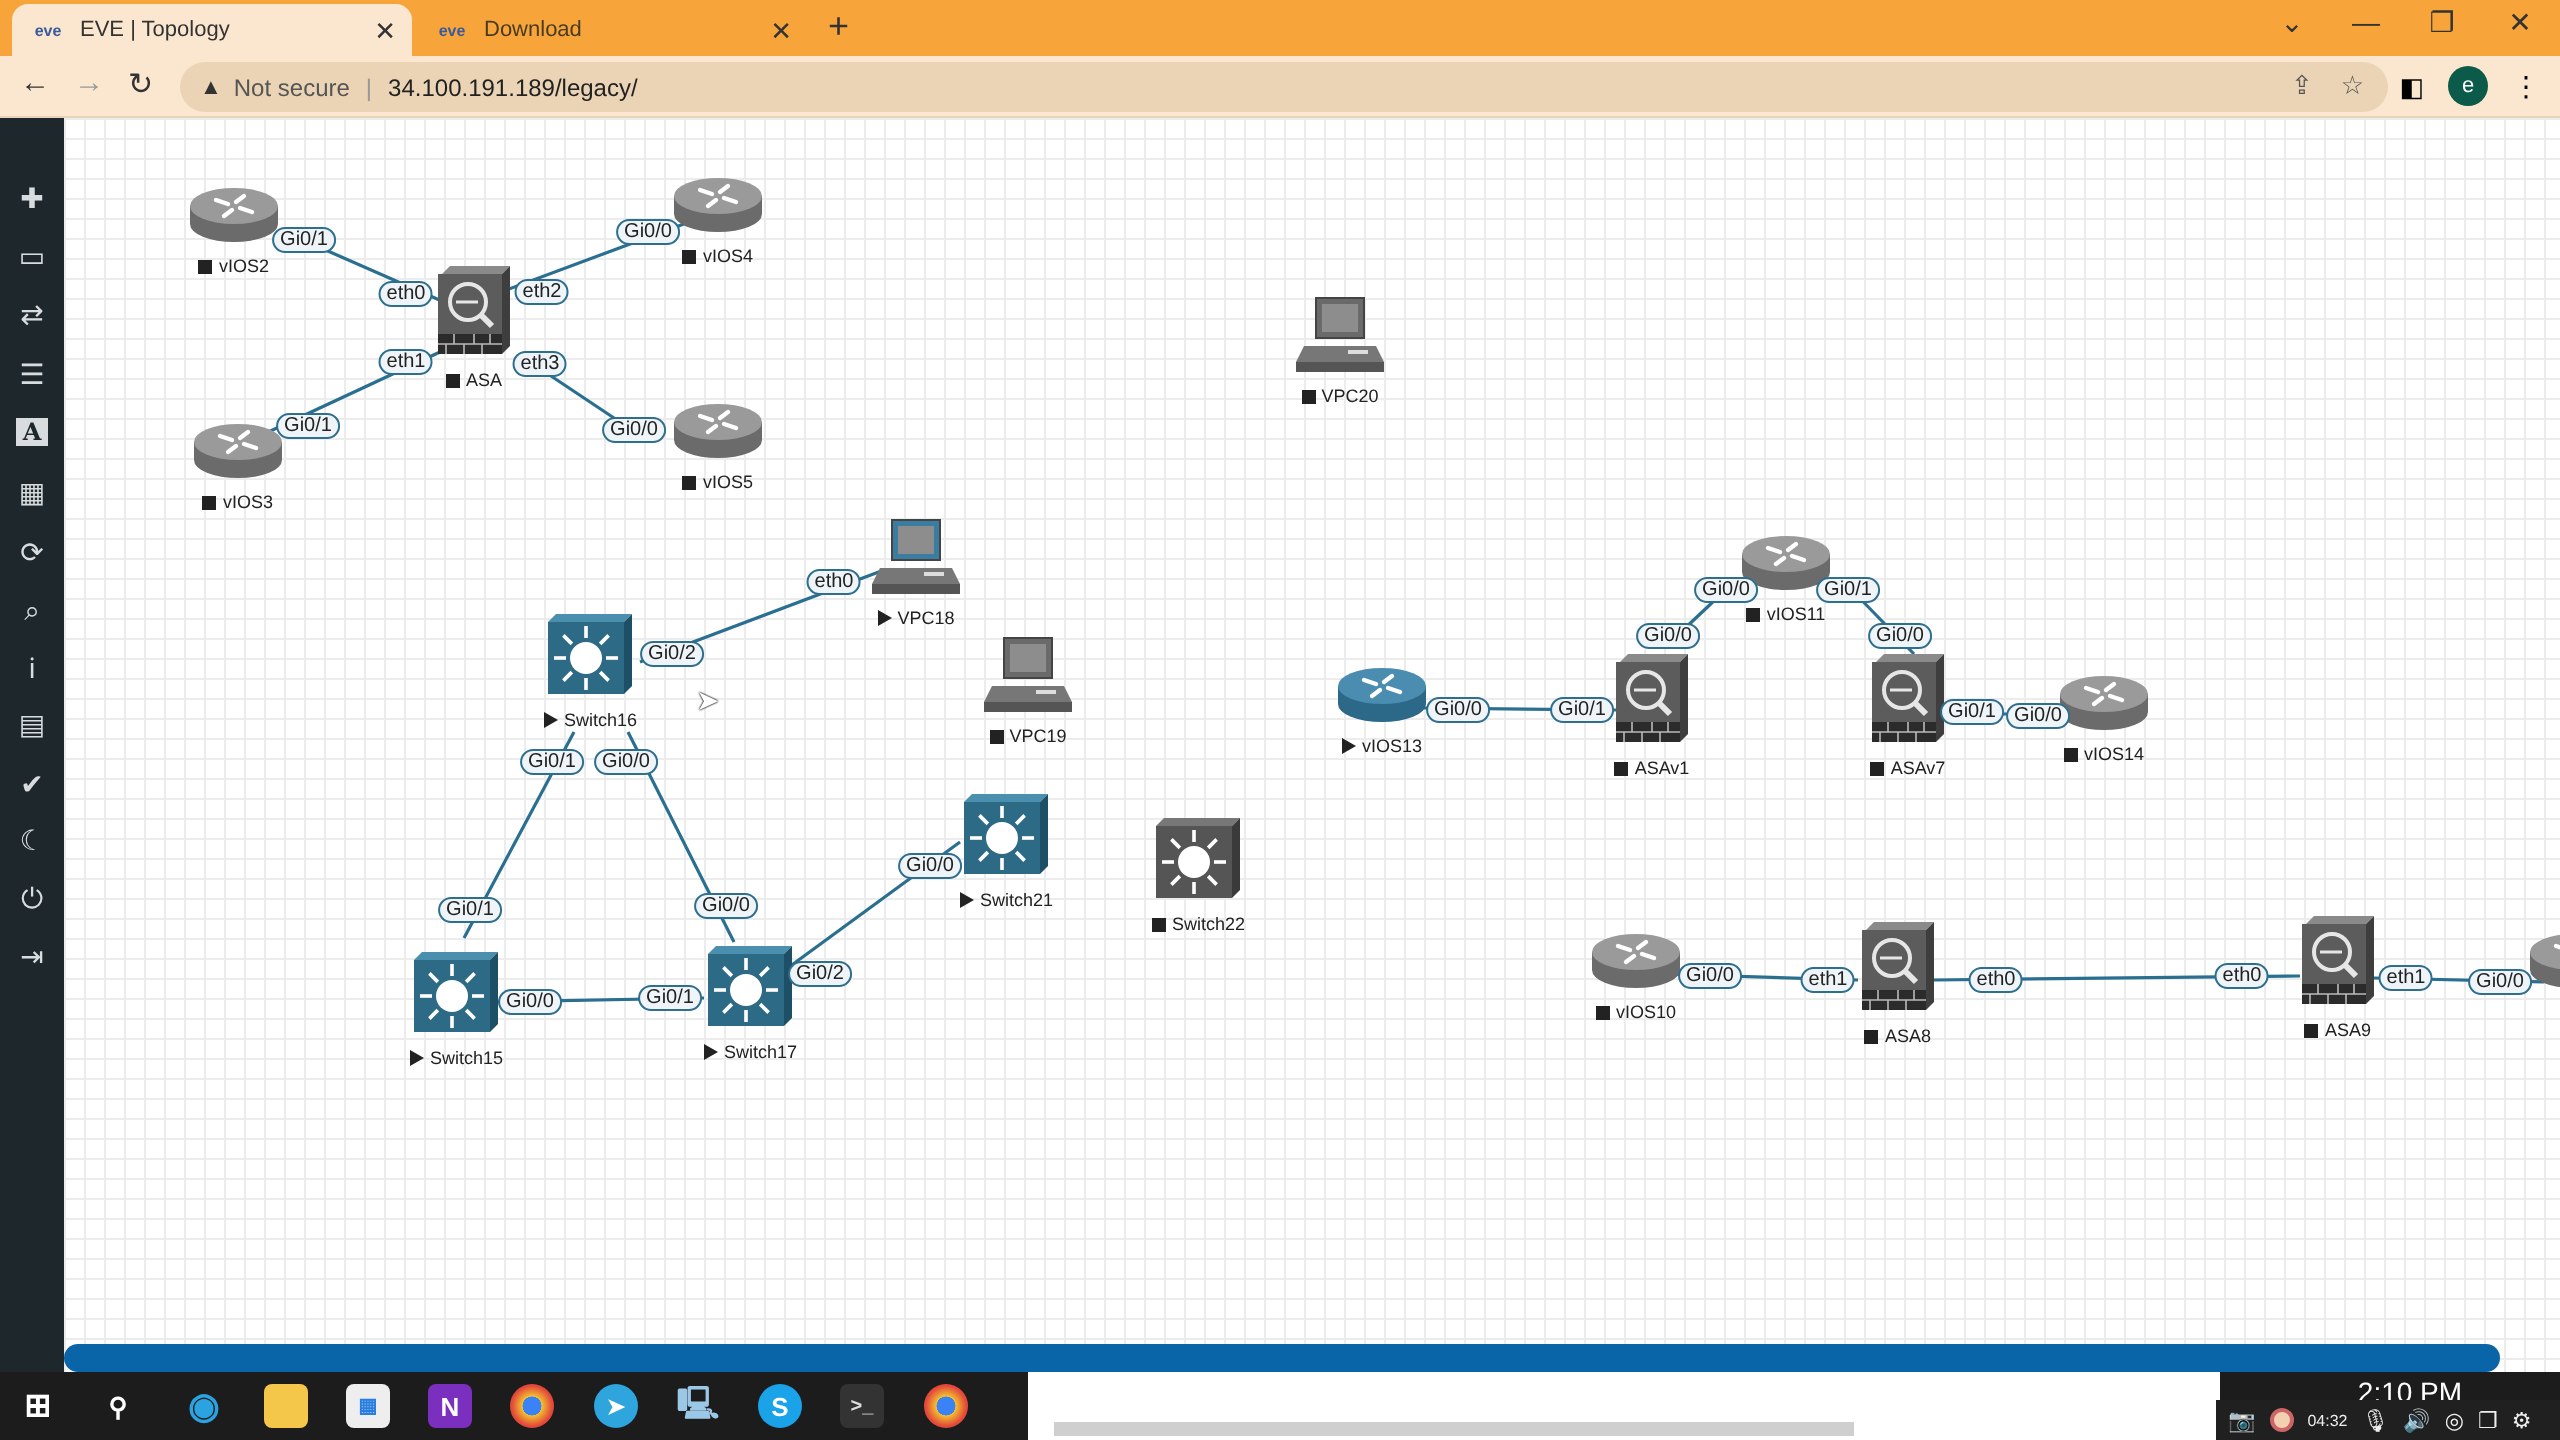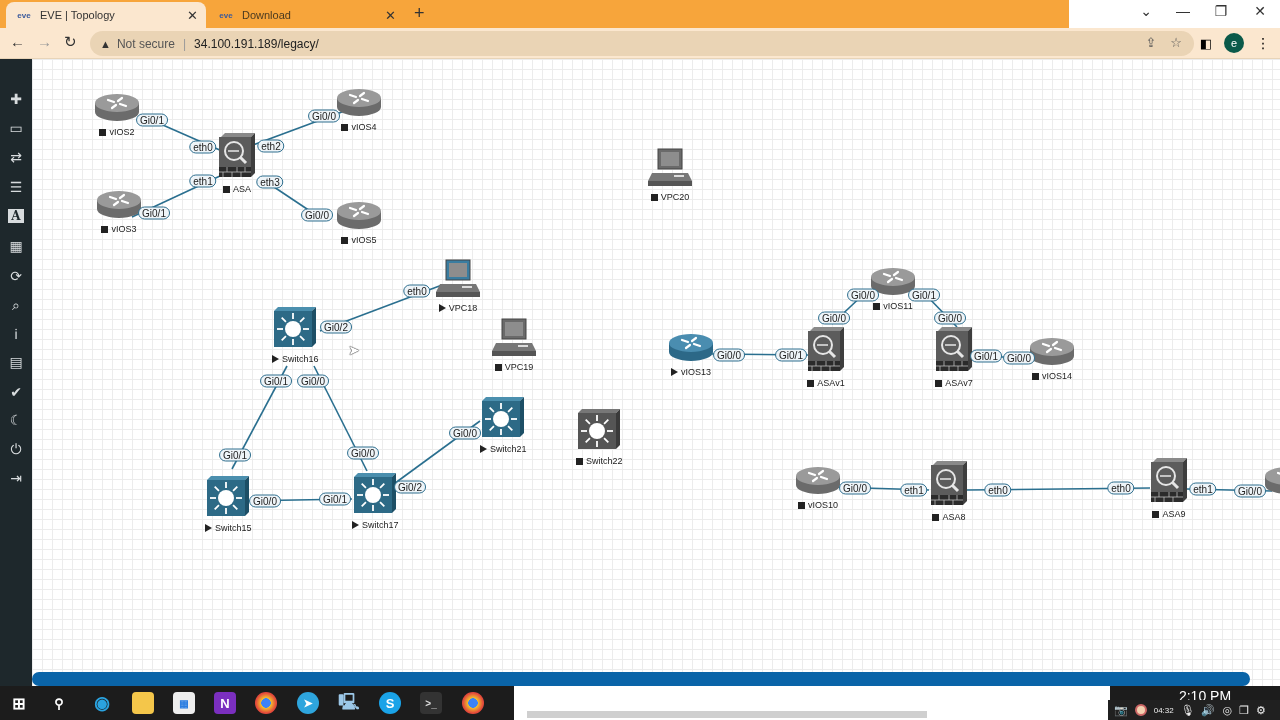--- a/index.html
+++ b/index.html
@@ -1,17 +1,17 @@
 <!DOCTYPE html>
 <html><head>
 <meta charset="utf-8">
 <style>
   * { box-sizing: border-box; margin: 0; padding: 0; }
   html, body { width: 1280px; height: 720px; overflow: hidden; font-family: "Liberation Sans", sans-serif; background: #fff; }
-  .tabbar { position: absolute; left: 0; top: 0; width: 1069px; height: 28px; background: #f7a53b; }
+  .tabbar { position: absolute; left: 0; top: 0; width: 1280px; height: 28px; background: #f7a53b; }
   .tab { position: absolute; top: 2px; height: 26px; display: flex; align-items: center; font-size: 11px; color: #333; }
   .tab.active { left: 6px; width: 200px; background: #fbe7cf; border-radius: 8px 8px 0 0; padding-left: 10px; }
   .tab.inactive { left: 208px; width: 196px; padding-left: 10px; color: #4a3a20; }
   .tab .fav { width: 16px; height: 10px; margin-right: 8px; font-size: 8px; font-weight: bold; color: #3a5a9c; display: flex; align-items: center; justify-content: center; }
   .tab .close { position: absolute; right: 8px; font-size: 13px; color: #333; cursor: pointer; }
   .newtab { position: absolute; left: 414px; top: 3px; font-size: 18px; color: #333; cursor: pointer; }
   .winctl { position: absolute; top: 3px; font-size: 14px; color: #333; cursor: pointer; width: 30px; text-align: center; }
   .toolbar { position: absolute; left: 0; top: 28px; width: 1280px; height: 31px; background: #fbe7cf; border-bottom: 1px solid #e8d4b8; }
   .navbtn { position: absolute; top: 5px; font-size: 15px; color: #333; cursor: pointer; }
   .omnibox { position: absolute; left: 90px; top: 3px; width: 1104px; height: 25px; background: #ead4b5; border-radius: 13px; display: flex; align-items: center; padding-left: 10px; font-size: 12px; color: #333; }
@@ -201,21 +201,21 @@
             </g>
             <circle cx="17" cy="18" r="9" fill="none" stroke="#e6e6e6" stroke-width="2"></circle>
             <line x1="23" y1="24" x2="29" y2="30" stroke="#e6e6e6" stroke-width="3"></line>
             <line x1="11" y1="18" x2="22" y2="18" stroke="#e6e6e6" stroke-width="1.5"></line>
           </svg></span>
       <span class="lbl">
           <span class="st-stop"></span>
           <span>ASA</span>
         </span>
       </div>
-      <div class="node" style="left: 64px; top: 130px; justify-content: flex-end;">
+      <div class="node" style="left: 64px; top: 151px; justify-content: flex-end;">
         <span><svg width="46" height="30" viewBox="0 0 46 30">
             <ellipse cx="23" cy="20" rx="22" ry="9" fill="#6b6b6b"></ellipse>
             <rect x="1" y="11" width="44" height="9" fill="#6b6b6b"></rect>
             <ellipse cx="23" cy="11" rx="22" ry="9" fill="#9a9a9a"></ellipse>
             <g stroke="#fff" stroke-width="2.2" stroke-linecap="round">
               <line x1="14" y1="8" x2="20" y2="10"></line>
               <line x1="32" y1="14" x2="26" y2="12"></line>
               <line x1="28" y1="6" x2="24" y2="9"></line>
               <line x1="18" y1="16" x2="22" y2="13"></line>
             </g>

